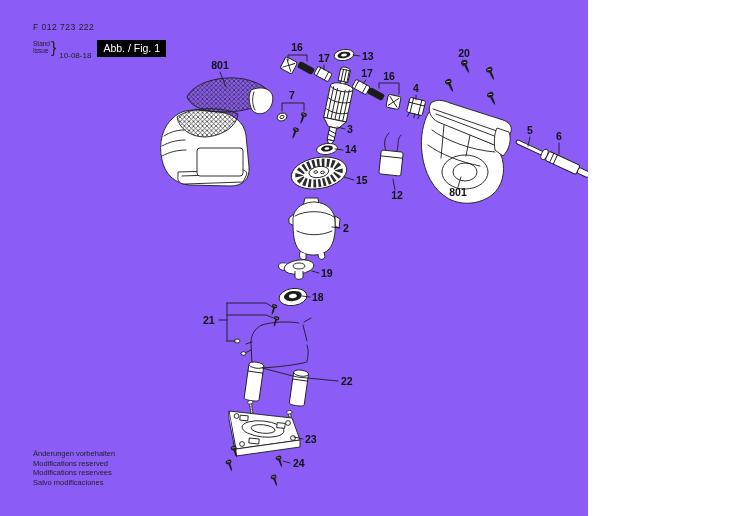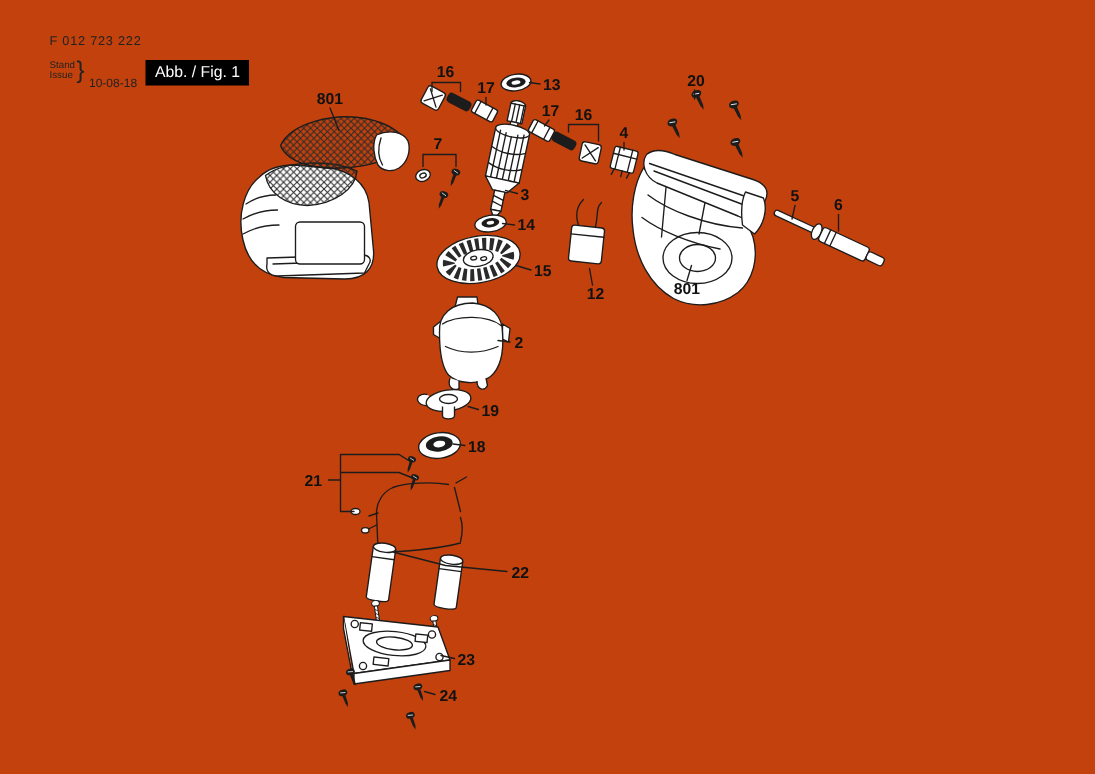--- a/index.html
+++ b/index.html
@@ -1,17 +1,17 @@
 <!DOCTYPE html>
 <html><head>
 <meta charset="utf-8">
 <style>
   html,body { margin:0; padding:0; background:#fff; }
   .page {
-    position:relative; width:730px; height:516px; background:#c2410c;
+    position:relative; width:588px; height:516px; background:#8b5cf6;
     font-family:"Liberation Sans", sans-serif; color:#111; overflow:hidden;
   }
   .header { position:absolute; left:33px; top:22px; }
   .part-number { font-size:8.5px; letter-spacing:0.5px; color:#222; }
   .rev-row { display:flex; align-items:center; margin-top:7px; height:18px; }
   .stand-issue { display:flex; flex-direction:column; font-size:6.5px; line-height:6.8px; color:#222; }
   .brace { font-size:16px; font-weight:400; margin:0 2px 0 1px; color:#222; }
   .date { font-size:8px; margin:15px 6px 0 1px; color:#222; }
   .fig-box { background:#000; color:#fff; font-weight:400; font-size:10.5px; padding:2px 6px 3px 6px; }
   .footer { position:absolute; left:33px; top:449px; font-size:7.5px; line-height:9.7px; color:#222; }
@@ -321,14 +321,20 @@
       <text class="lbl" x="343" y="232">2</text>
       <text class="lbl" x="321" y="277">19</text>
       <text class="lbl" x="312" y="301">18</text>
       <text class="lbl" x="203" y="324">21</text>
       <text class="lbl" x="341" y="385">22</text>
       <text class="lbl" x="305" y="443">23</text>
       <text class="lbl" x="293" y="467">24</text>
     </g>
   </svg>
 
+  <div class="footer">
+    <div>Änderungen vorbehalten</div>
+    <div>Modifications reserved</div>
+    <div>Modifications reservees</div>
+    <div>Salvo modificaciones</div>
+  </div>
 
 </div>
 
 </body></html>

